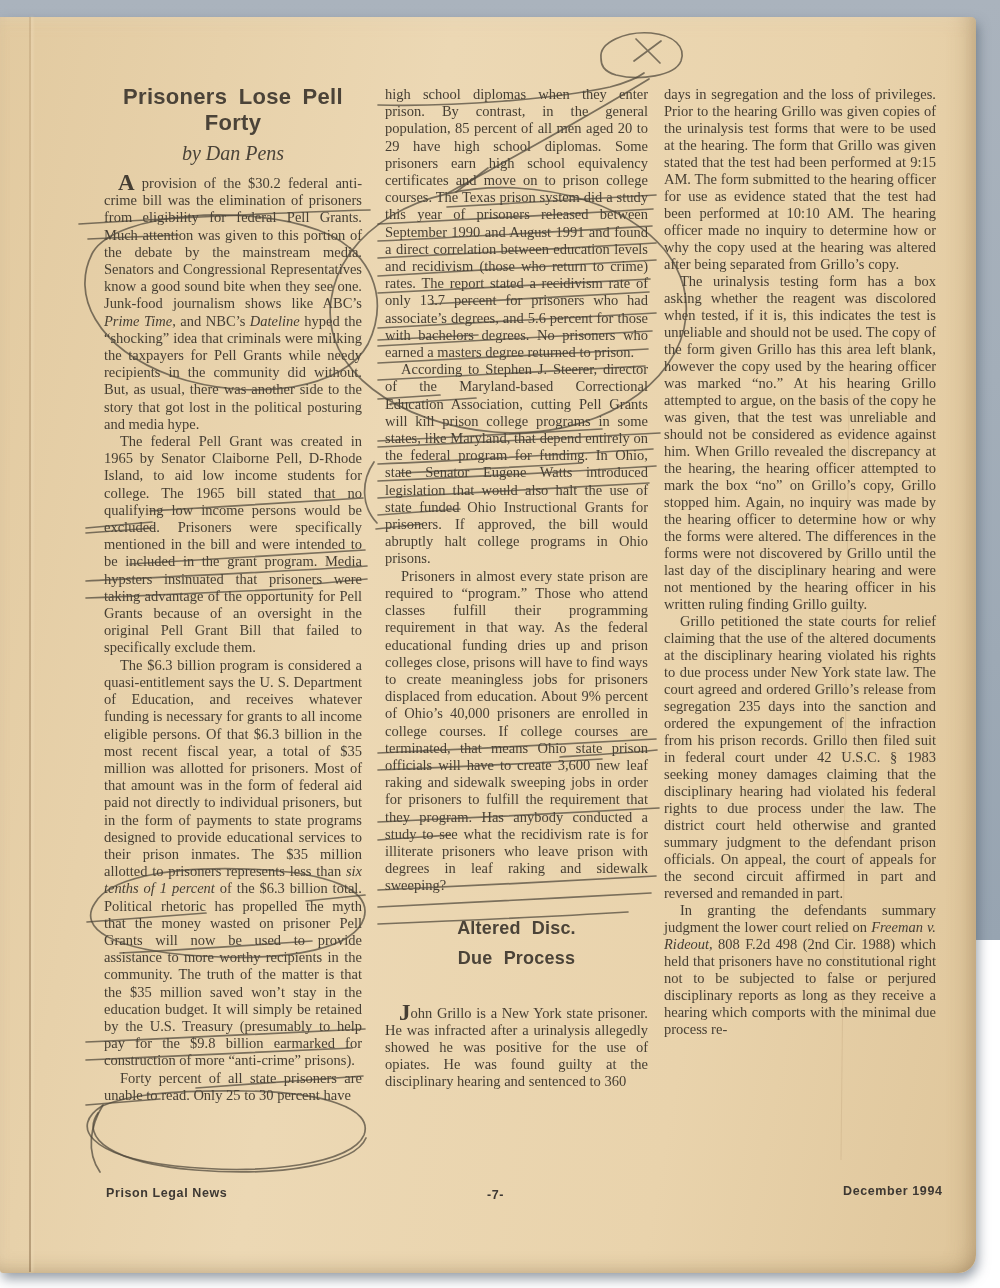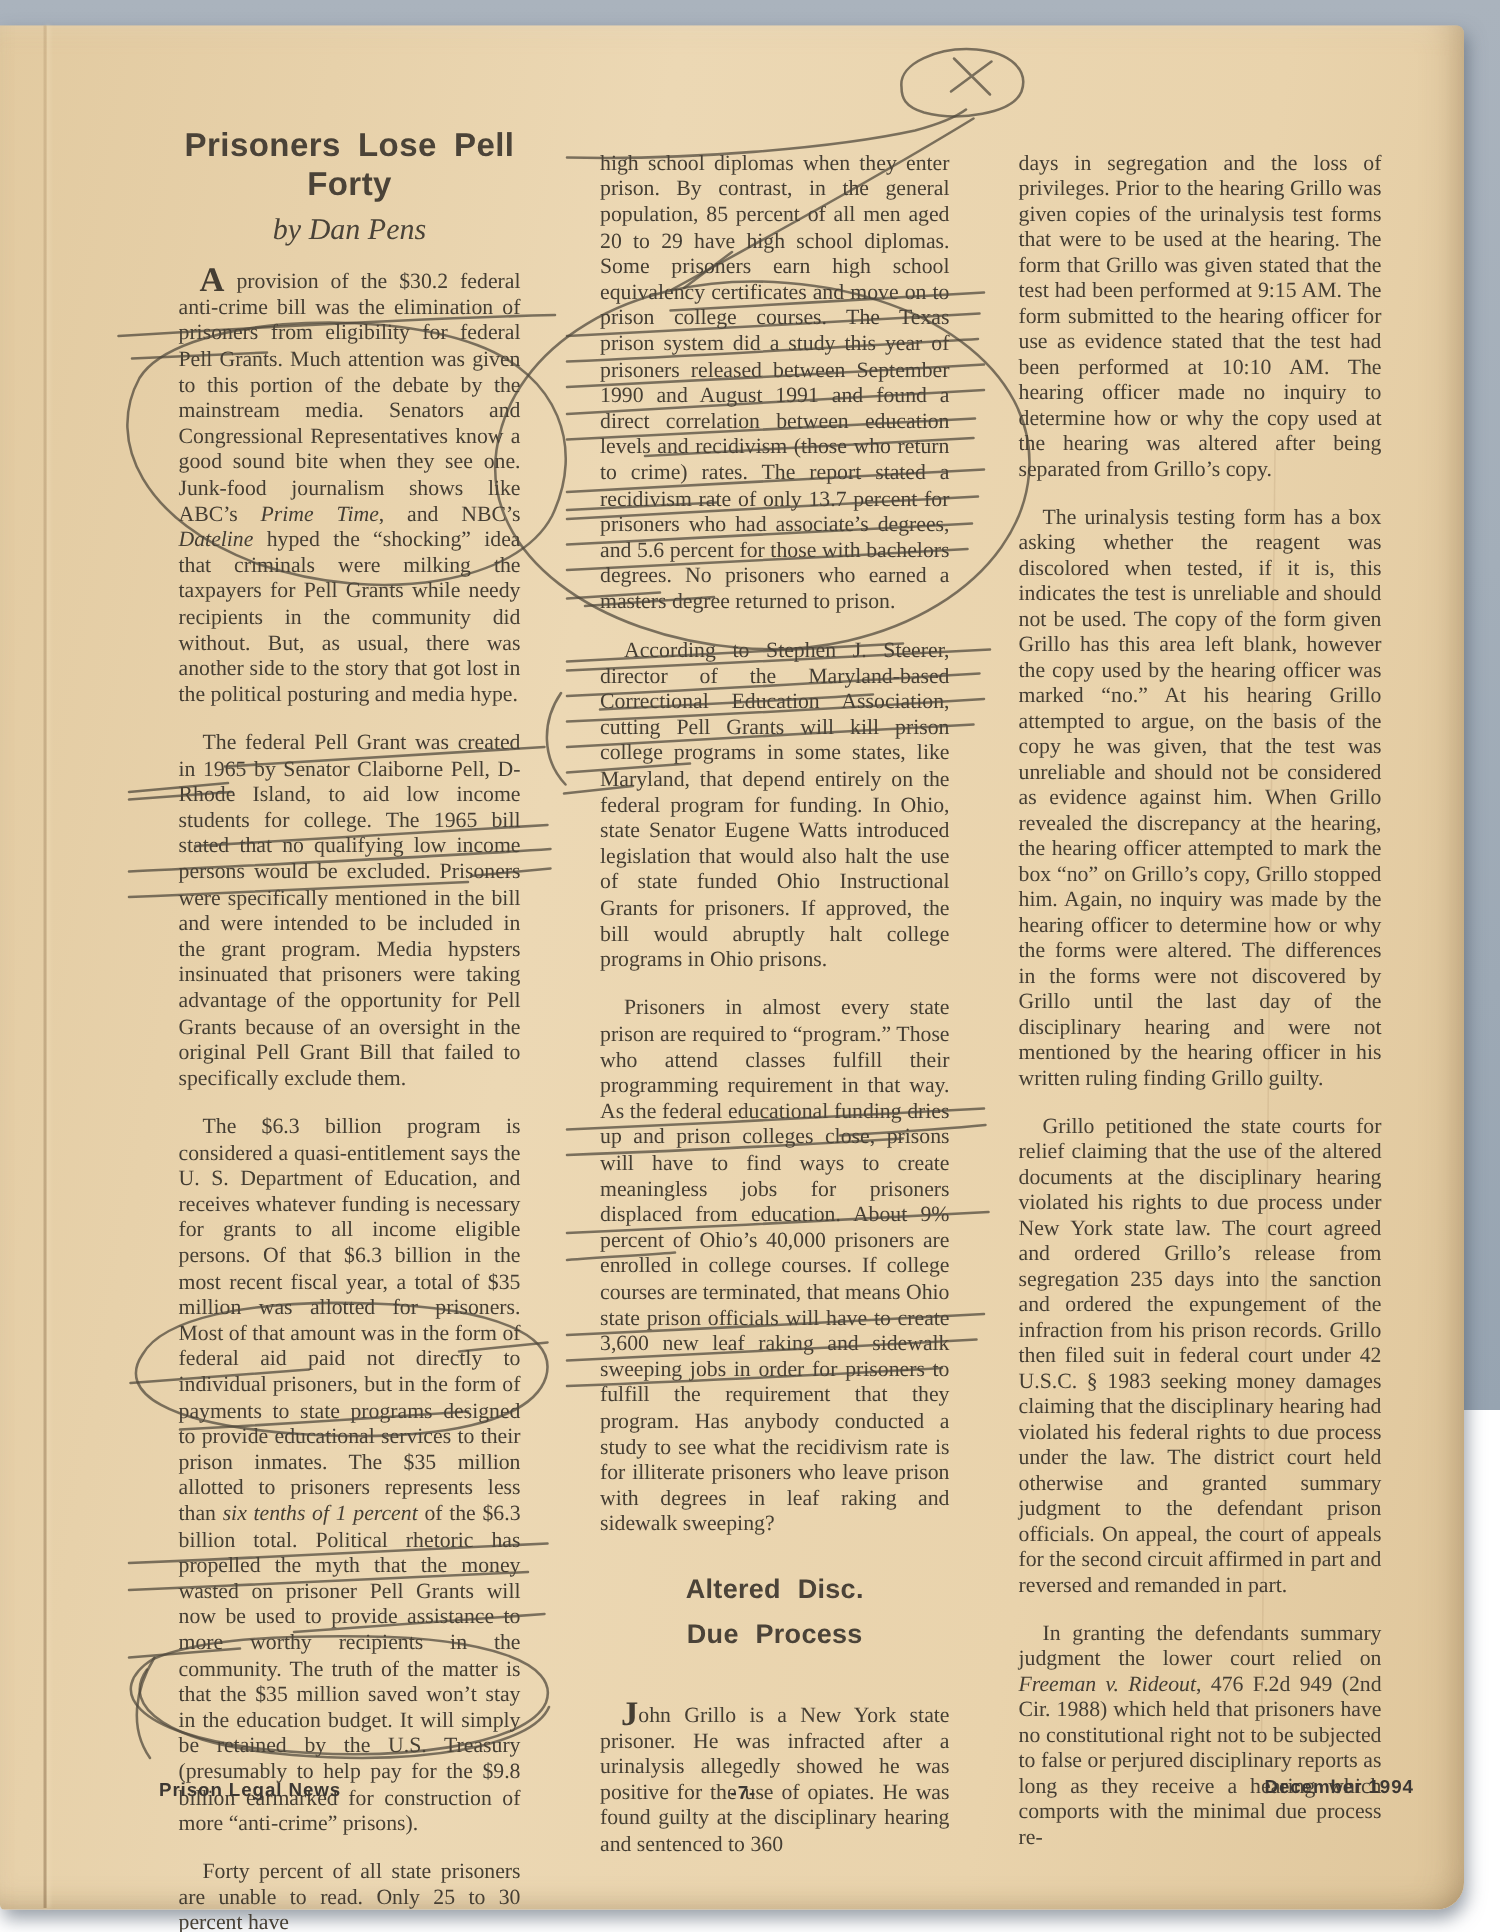--- a/index.html
+++ b/index.html
@@ -13,21 +13,21 @@
        box-shadow:2px 6px 12px rgba(70,82,98,.55),
                   inset -16px 0 26px -14px rgba(125,98,62,.45),
                   inset 0 -12px 20px -12px rgba(118,92,58,.35),
                   inset 0 10px 18px -12px rgba(255,245,225,.5);}
   .crease{position:absolute;left:29px;top:17px;height:1255px;width:2px;
        background:linear-gradient(180deg,rgba(140,106,68,.20),rgba(118,88,55,.42));
        box-shadow:2px 0 3px rgba(240,224,192,.55);}
   .crease2{position:absolute;left:845px;top:300px;height:860px;width:1px;
        background:rgba(150,118,80,.16);transform:rotate(.6deg);}
   .col{position:absolute;color:#453e33;}
-  .col p{margin:15px;text-align:justify;font-size:14.5px;line-height:17.2px;}
+  .col p{margin:0;text-align:justify;font-size:14.5px;line-height:17.2px;}
   .col1{left:104px;top:84px;width:258px;}
   .col2{left:385px;top:86px;width:263px;}
   .col3{left:664px;top:86px;width:272px;}
   .col3 p{line-height:17px;}
   .ind{text-indent:16px;}
   .first{text-indent:14px;}
   h1,h2{margin:0;font-family:"Liberation Sans","DejaVu Sans",sans-serif;
        color:#4b4338;text-align:center;font-weight:bold;}
   h1{font-size:22px;line-height:26px;letter-spacing:.3px;word-spacing:5px;margin-bottom:6px;}
   h2{font-size:18px;line-height:30px;letter-spacing:.2px;word-spacing:6px;margin:18px 0 32px;}
@@ -67,21 +67,21 @@
       <span class="tl">Altered Disc.</span>
       <span class="tl">Due Process</span>
     </h2>
     <p class="first"><span class="dropcap">J</span><span>ohn Grillo is a New York state prisoner. He was infracted after a urinalysis allegedly showed he was positive for the use of opiates. He was found guilty at the disciplinary hearing and sentenced to 360</span></p>
   </div>
 
   <div class="col col3">
     <p>days in segregation and the loss of privileges. Prior to the hearing Grillo was given copies of the urinalysis test forms that were to be used at the hearing. The form that Grillo was given stated that the test had been performed at 9:15 AM. The form submitted to the hearing officer for use as evidence stated that the test had been performed at 10:10 AM. The hearing officer made no inquiry to determine how or why the copy used at the hearing was altered after being separated from Grillo’s copy.</p>
     <p class="ind">The urinalysis testing form has a box asking whether the reagent was discolored when tested, if it is, this indicates the test is unreliable and should not be used. The copy of the form given Grillo has this area left blank, however the copy used by the hearing officer was marked “no.” At his hearing Grillo attempted to argue, on the basis of the copy he was given, that the test was unreliable and should not be considered as evidence against him. When Grillo revealed the discrepancy at the hearing, the hearing officer attempted to mark the box “no” on Grillo’s copy, Grillo stopped him. Again, no inquiry was made by the hearing officer to determine how or why the forms were altered. The differences in the forms were not discovered by Grillo until the last day of the disciplinary hearing and were not mentioned by the hearing officer in his written ruling finding Grillo guilty.</p>
     <p class="ind">Grillo petitioned the state courts for relief claiming that the use of the altered documents at the disciplinary hearing violated his rights to due process under New York state law. The court agreed and ordered Grillo’s release from segregation 235 days into the sanction and ordered the expungement of the infraction from his prison records. Grillo then filed suit in federal court under 42 U.S.C. § 1983 seeking money damages claiming that the disciplinary hearing had violated his federal rights to due process under the law. The district court held otherwise and granted summary judgment to the defendant prison officials. On appeal, the court of appeals for the second circuit affirmed in part and reversed and remanded in part.</p>
-    <p class="ind"><span>In granting the defendants summary judgment the lower court relied on </span><i>Freeman v. Rideout</i><span>, 476 F.2d 949 (2nd Cir. 1988) which held that prisoners have no constitutional right not to be subjected to false or perjured disciplinary reports as long as they receive a hearing which comports with the minimal due process re-</span></p>
+    <p class="ind"><span>In granting the defendants summary judgment the lower court relied on </span><i>Freeman v. Rideout</i><span>, 808 F.2d 498 (2nd Cir. 1988) which held that prisoners have no constitutional right not to be subjected to false or perjured disciplinary reports as long as they receive a hearing which comports with the minimal due process re-</span></p>
   </div>
 
   <span class="footer-item" style="left:106px;top:1186px;">Prison Legal News</span>
   <span class="footer-item" style="left:487px;top:1188px;">-7-</span>
   <span class="footer-item" style="left:843px;top:1184px;text-align:center;">December 1994</span>
 
   <svg class="pen" width="1000" height="1288" viewBox="0 0 1000 1288">
     <g>
       <path d="M 93,252 C 70,294 96,348 172,376 C 255,404 345,388 368,344 C 390,298 372,250 318,230 C 248,204 118,212 93,252"></path>
       <path d="M 79,224 C 160,219 290,212 370,210"></path>

